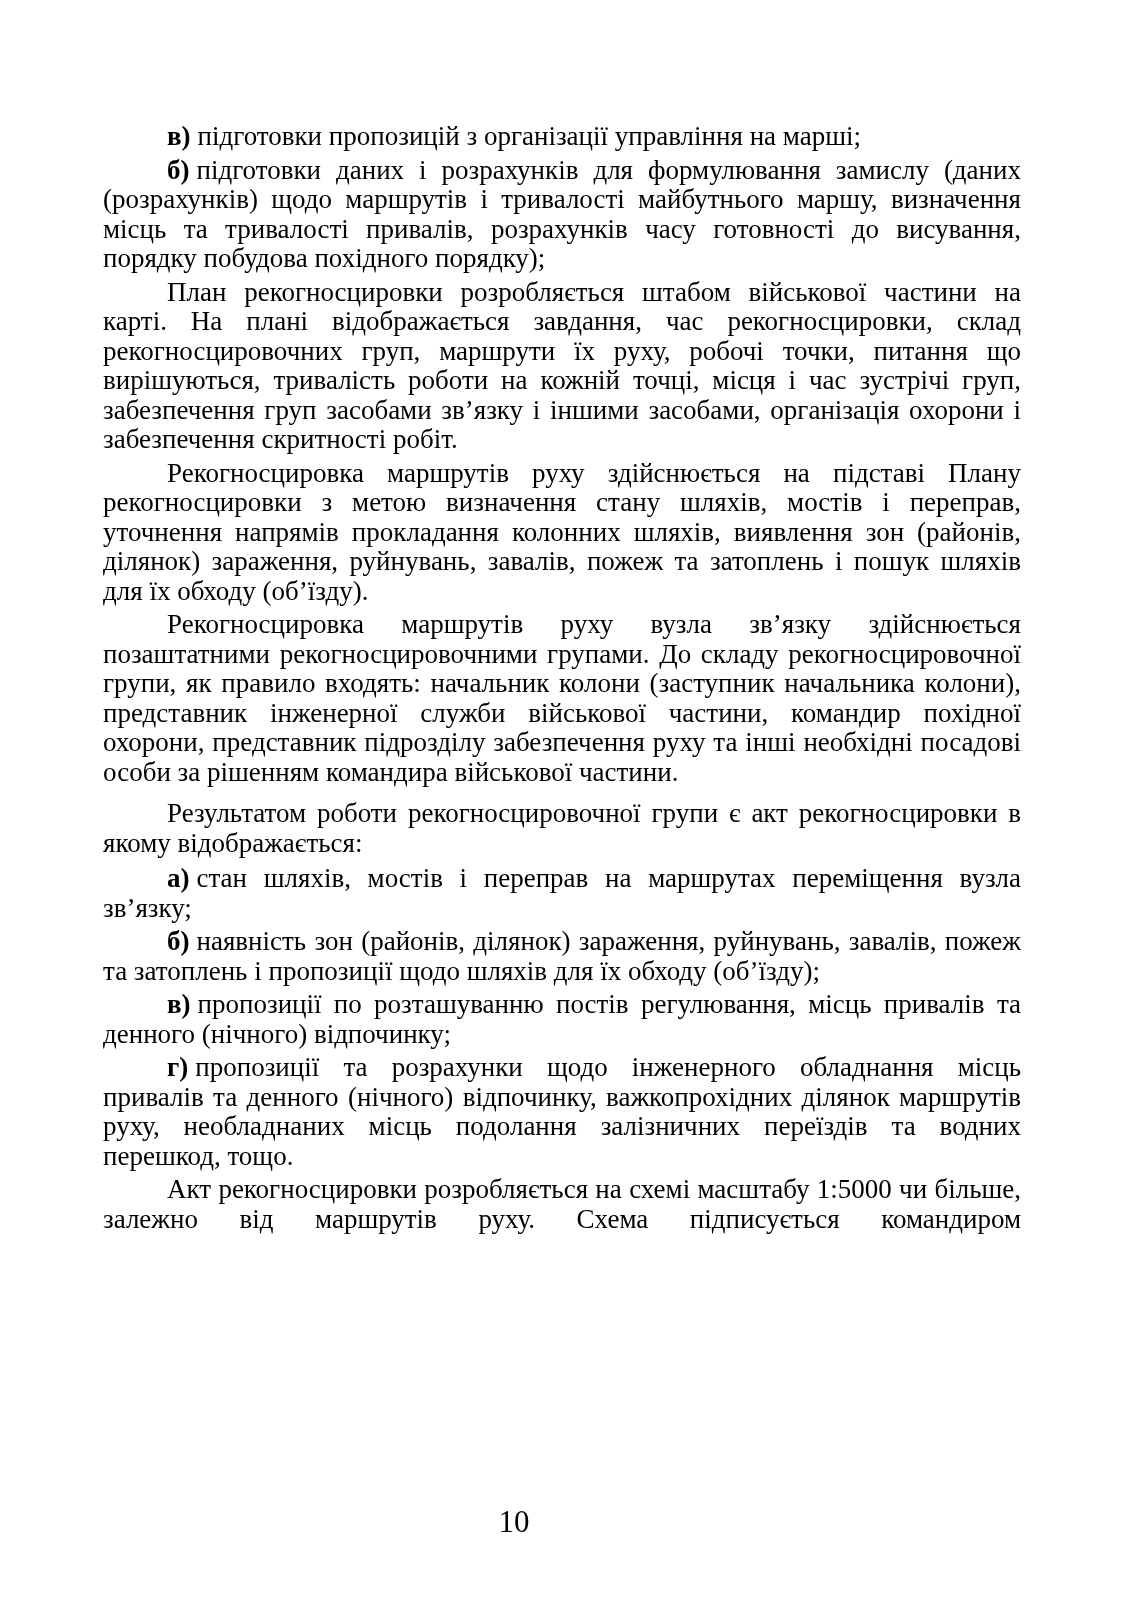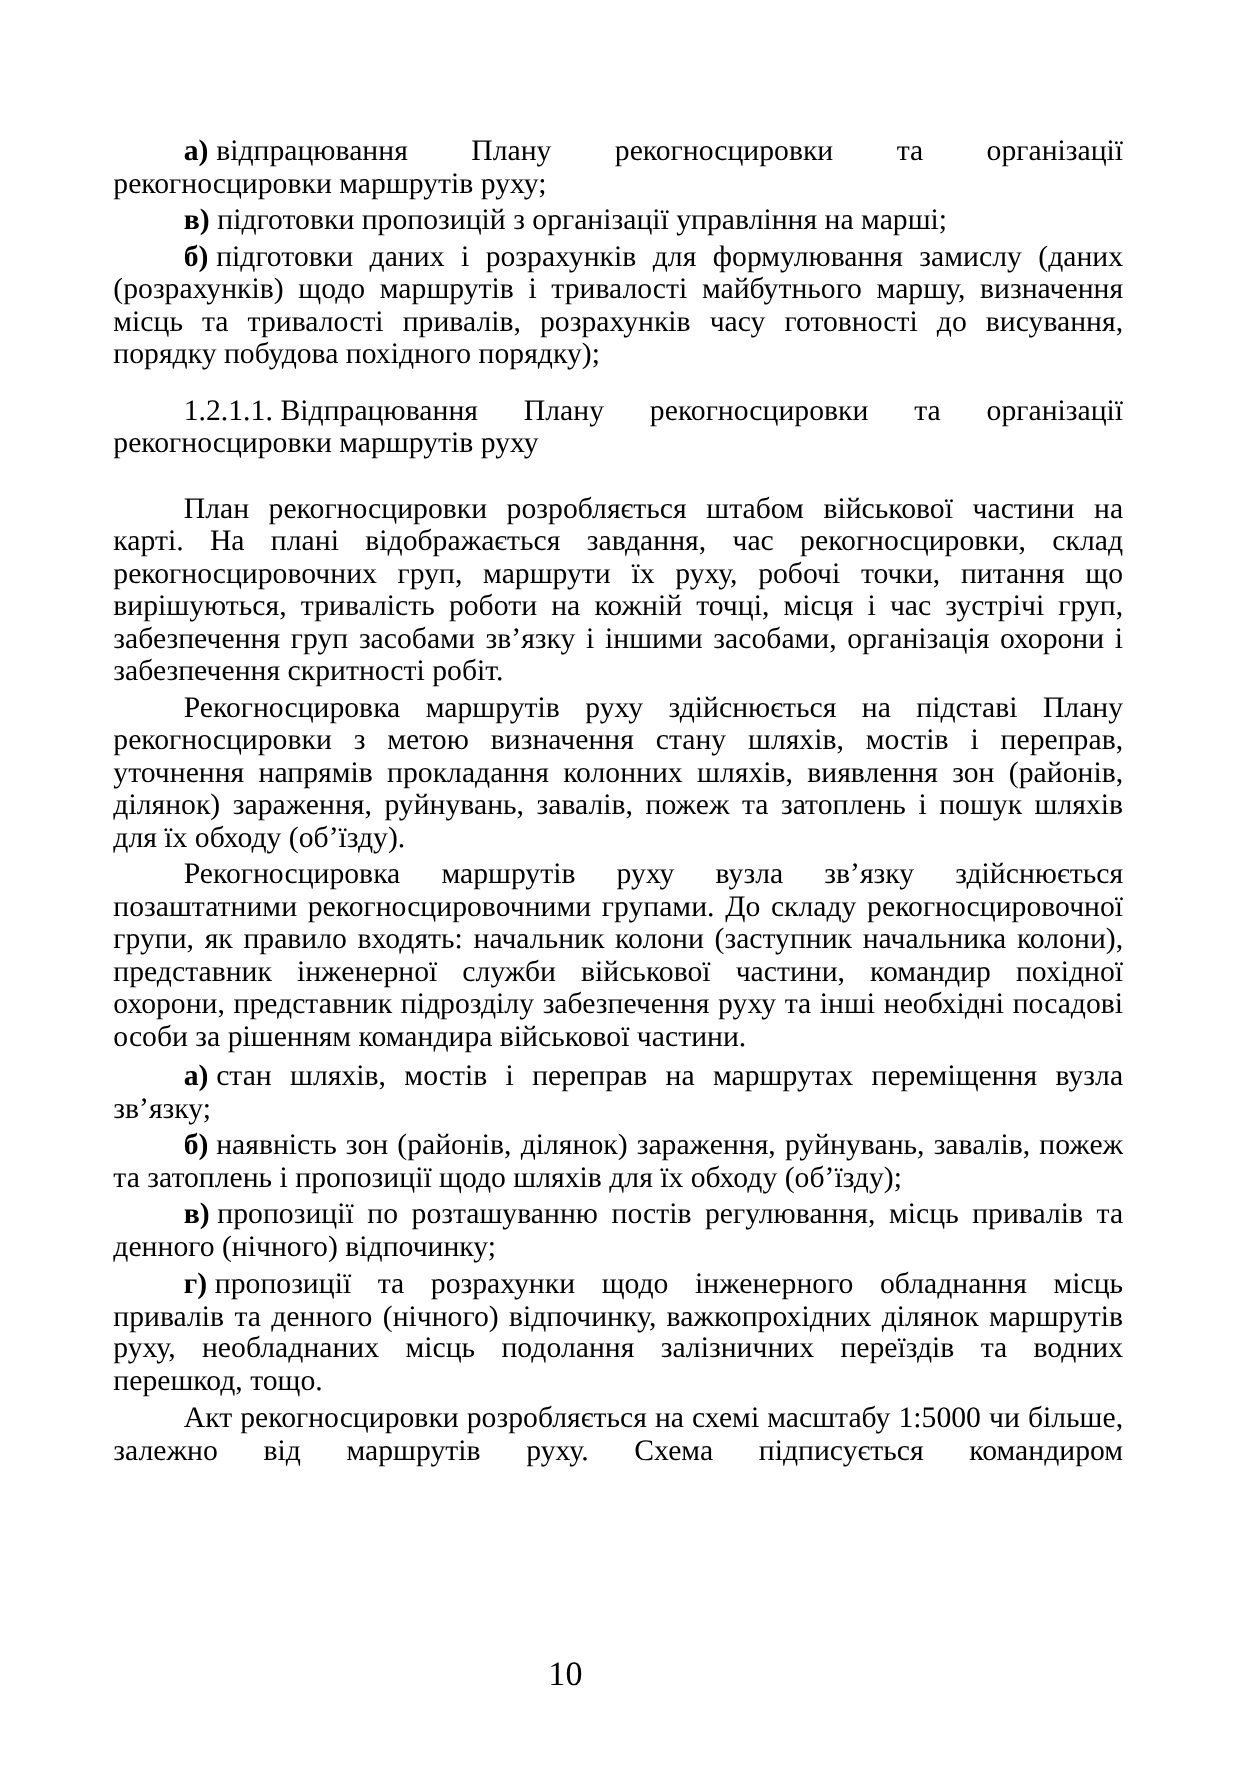--- a/index.html
+++ b/index.html
@@ -44,35 +44,34 @@
     font-size: 31px;
     line-height: 34px;
   }
 </style>
 </head>
 <body>
 
 <div class="page">
   <div class="text-block">
 
-    <p class="para"><b class="prefix">а)</b><span>відпрацювання Плану рекогносцировки та організації рекогносцировки маршрутів руху;</span></p>
 
     <p class="para"><b class="prefix">в)</b><span>підготовки пропозицій з організації управління на марші;</span></p>
 
     <p class="para"><b class="prefix">б)</b><span>підготовки даних і розрахунків для формулювання замислу (даних (розрахунків) щодо маршрутів і тривалості майбутнього маршу, визначення місць та тривалості привалів, розрахунків часу готовності до висування, порядку побудова похідного порядку);</span></p>
 
 
-    <p class="para heading"><span class="hnum">1.2.1.1.</span><span>Відпрацювання Плану рекогносцировки та організації рекогносцировки маршрутів руху</span></p>
 
     <p class="para"><span>План рекогносцировки розробляється штабом військової частини на карті. На плані відображається завдання, час рекогносцировки, склад рекогносцировочних груп, маршрути їх руху, робочі точки, питання що вирішуються, тривалість роботи на кожній точці, місця і час зустрічі груп, забезпечення груп засобами зв’язку і іншими засобами, організація охорони і забезпечення скритності робіт.</span></p>
 
     <p class="para"><span>Рекогносцировка маршрутів руху здійснюється на підставі Плану рекогносцировки з метою визначення стану шляхів, мостів і переправ, уточнення напрямів прокладання колонних шляхів, виявлення зон (районів, ділянок) зараження, руйнувань, завалів, пожеж та затоплень і пошук шляхів для їх обходу (об’їзду).</span></p>
 
     <p class="para"><span>Рекогносцировка маршрутів руху вузла зв’язку здійснюється позаштатними рекогносцировочними групами. До складу рекогносцировочної групи, як правило входять: начальник колони (заступник начальника колони), представник інженерної служби військової частини, командир похідної охорони, представник підрозділу забезпечення руху та інші необхідні посадові особи за рішенням командира військової частини.</span></p>
 
+    <p class="para space-before-lg"><span>Результатом роботи рекогносцировочної групи є акт рекогносцировки в якому відображається:</span></p>
 
     <p class="para space-before-sm"><b class="prefix">а)</b><span>стан шляхів, мостів і переправ на маршрутах переміщення вузла зв’язку;</span></p>
 
     <p class="para"><b class="prefix">б)</b><span>наявність зон (районів, ділянок) зараження, руйнувань, завалів, пожеж та затоплень і пропозиції щодо шляхів для їх обходу (об’їзду);</span></p>
 
     <p class="para"><b class="prefix">в)</b><span>пропозиції по розташуванню постів регулювання, місць привалів та денного (нічного) відпочинку;</span></p>
 
     <p class="para"><b class="prefix">г)</b><span>пропозиції та розрахунки щодо інженерного обладнання місць привалів та денного (нічного) відпочинку, важкопрохідних ділянок маршрутів руху, необладнаних місць подолання залізничних переїздів та водних перешкод, тощо.</span></p>
 
     <p class="para justify-last"><span>Акт рекогносцировки розробляється на схемі масштабу 1:5000 чи більше, залежно від маршрутів руху. Схема підписується командиром</span></p>

